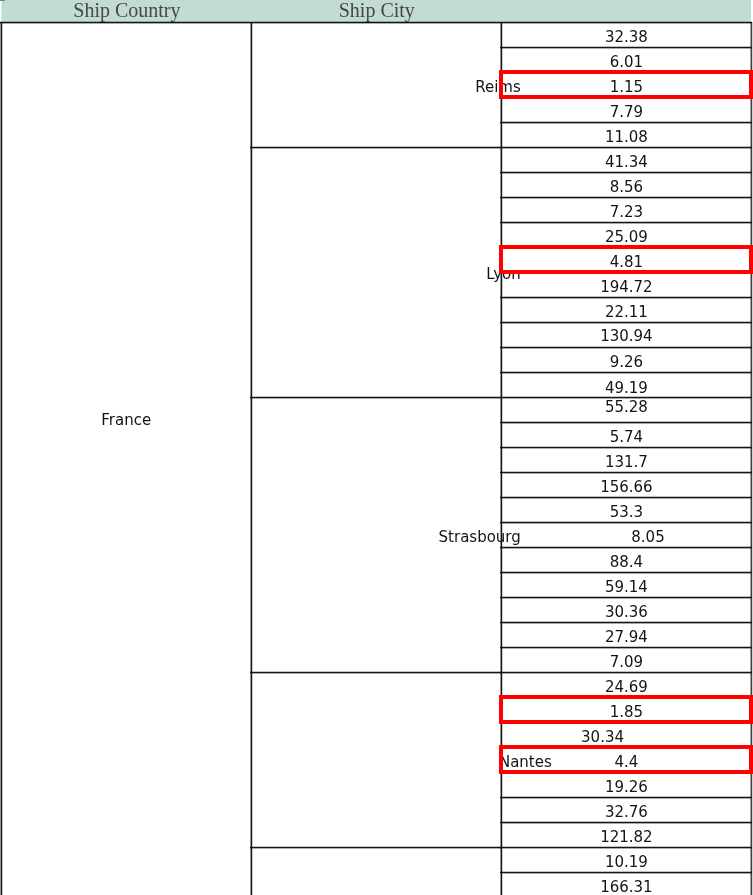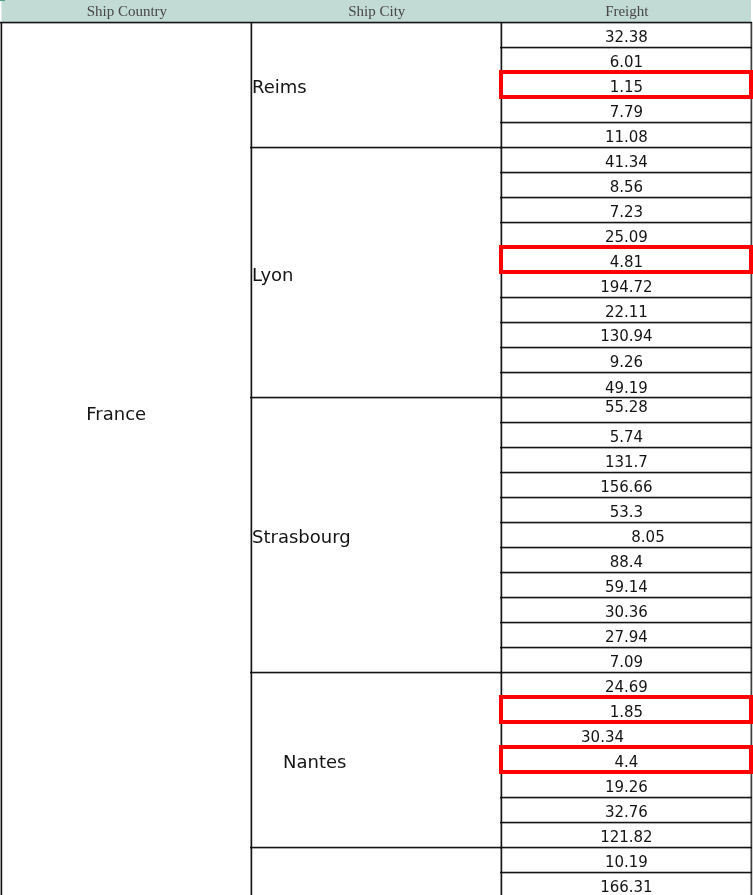--- a/index.html
+++ b/index.html
@@ -8,35 +8,35 @@
        font-family:"DejaVu Sans",sans-serif;}
   .sheet{position:relative;width:753px;height:895px;overflow:hidden;background:#fff;
          
          will-change:opacity;opacity:0.999;}
 
   
   .header-strip{position:absolute;left:1px;top:0;width:750px;height:22px;
                 background:linear-gradient(to right, rgba(195,219,213,0.55) 0 1px, #c3dbd5 1px 100%);}
   .header-accent{position:absolute;left:0;top:0;width:5px;height:1px;background:#55a084;}
   .hcell{position:absolute;top:0;height:22px;
-         display:flex;align-items:center;justify-content:center;
-         font-family:"Liberation Serif",serif;font-size:15px;color:#474747;line-height:1;}
+         display:flex;justify-content:center;
+         font-family:"Liberation Serif",serif;font-size:20px;color:#474747;line-height:1;}
   .hcell > span{position:relative;top:0px;will-change:opacity;opacity:0.999;}
 
   
   .vline{position:absolute;width:3px;
          background:linear-gradient(to right,
             rgba(20,20,20,0.45) 0 1px, #141414 1px 2px, rgba(20,20,20,0.22) 2px 3px);}
   .hline{position:absolute;height:3px;
          background:linear-gradient(to bottom,
             rgba(20,20,20,0.26) 0 1px, #141414 1px 2px, rgba(20,20,20,0.36) 2px 3px);}
 
   
-  .mcell{position:absolute;display:flex;align-items:center;justify-content:flex-start;
-         font-size:18px;color:#141414;line-height:1;}
+  .mcell{position:absolute;display:flex;align-items:center;justify-content:flex-end;
+         font-size:15px;color:#141414;line-height:1;padding-left:20px;}
   .mcell > span{position:relative;top:3px;will-change:opacity;opacity:0.999;}
   .mcell > span.abs{position:absolute;top:0;left:0;width:100%;
                     text-align:center;line-height:15px;}
 
   
   .vcell{position:absolute;display:flex;align-items:center;justify-content:center;
          font-size:15px;color:#141414;line-height:1;}
   .vcell > span{position:relative;top:3px;will-change:opacity;opacity:0.999;}
 
   
@@ -46,23 +46,20 @@
 <body>
 
 <div class="sheet">
   <div class="header-strip"></div>
   <div class="header-accent"></div>
   <div class="hcell" id="hc0" style="left: 2px; width: 249.8px;">
       <span>Ship Country</span>
     </div>
   <div class="hcell" id="hc1" style="left: 251.8px; width: 250px;">
       <span>Ship City</span>
-    </div>
-  <div class="hcell" id="hc2" style="left: 501.8px; width: 250px;">
-      <span>Freight</span>
     </div>
   <div id="grid">
       <div class="vline" style="left: 0px; top: 21.9px; height: 873px;"></div>
       <div class="vline" style="left: 249.8px; top: 21.9px; height: 873px;"></div>
       <div class="vline" style="left: 499.8px; top: 21.9px; height: 873px;"></div>
       <div class="vline" style="left: 749.8px; top: 21.9px; height: 873px; background: linear-gradient(to right, rgba(20, 20, 20, 0.4) 0px, rgba(20, 20, 20, 0.4) 1px, rgba(20, 20, 20, 0.82) 1px, rgba(20, 20, 20, 0.82) 2px, rgba(20, 20, 20, 0.2) 2px, rgba(20, 20, 20, 0.2) 3px);"></div>
       <div class="hline" style="left: 0px; top: 20.9px; width: 752.05px;"></div>
       <div class="hline" style="left: 499.8px; top: 45.9px; width: 252.25px;"></div>
       <div class="hline" style="left: 499.8px; top: 70.9px; width: 252.25px;"></div>
       <div class="hline" style="left: 499.8px; top: 95.9px; width: 252.25px;"></div>
@@ -94,21 +91,21 @@
       <div class="hline" style="left: 499.8px; top: 745.9px; width: 252.25px;"></div>
       <div class="hline" style="left: 499.8px; top: 770.9px; width: 252.25px;"></div>
       <div class="hline" style="left: 499.8px; top: 795.9px; width: 252.25px;"></div>
       <div class="hline" style="left: 499.8px; top: 820.9px; width: 252.25px;"></div>
       <div class="hline" style="left: 499.8px; top: 845.9px; width: 252.25px;"></div>
       <div class="hline" style="left: 499.8px; top: 870.9px; width: 252.25px;"></div>
       <div class="hline" style="left: 249.8px; top: 145.9px; width: 251px;"></div>
       <div class="hline" style="left: 249.8px; top: 395.9px; width: 251px;"></div>
       <div class="hline" style="left: 249.8px; top: 670.9px; width: 251px;"></div>
       <div class="hline" style="left: 249.8px; top: 845.9px; width: 251px;"></div>
-      <div class="mcell" style="left: 2.25px; top: 6px; width: 226px; height: 873.1px;">
+      <div class="mcell" style="left: 2.25px; top: 13px; width: 226px; height: 873.1px;">
         <span class="abs" style="top: 399.9px; left: 1px;">France</span>
       </div>
       <div class="mcell" style="left: 252.05px; top: 21.9px; width: 248.75px; height: 125px;">
         <span>Reims</span>
       </div>
       <div class="mcell" style="left: 252.05px; top: 146.9px; width: 248.75px; height: 250px;">
         <span>Lyon</span>
       </div>
       <div class="mcell" style="left: 252.05px; top: 396.9px; width: 248.75px; height: 275px;">
         <span>Strasbourg</span>

